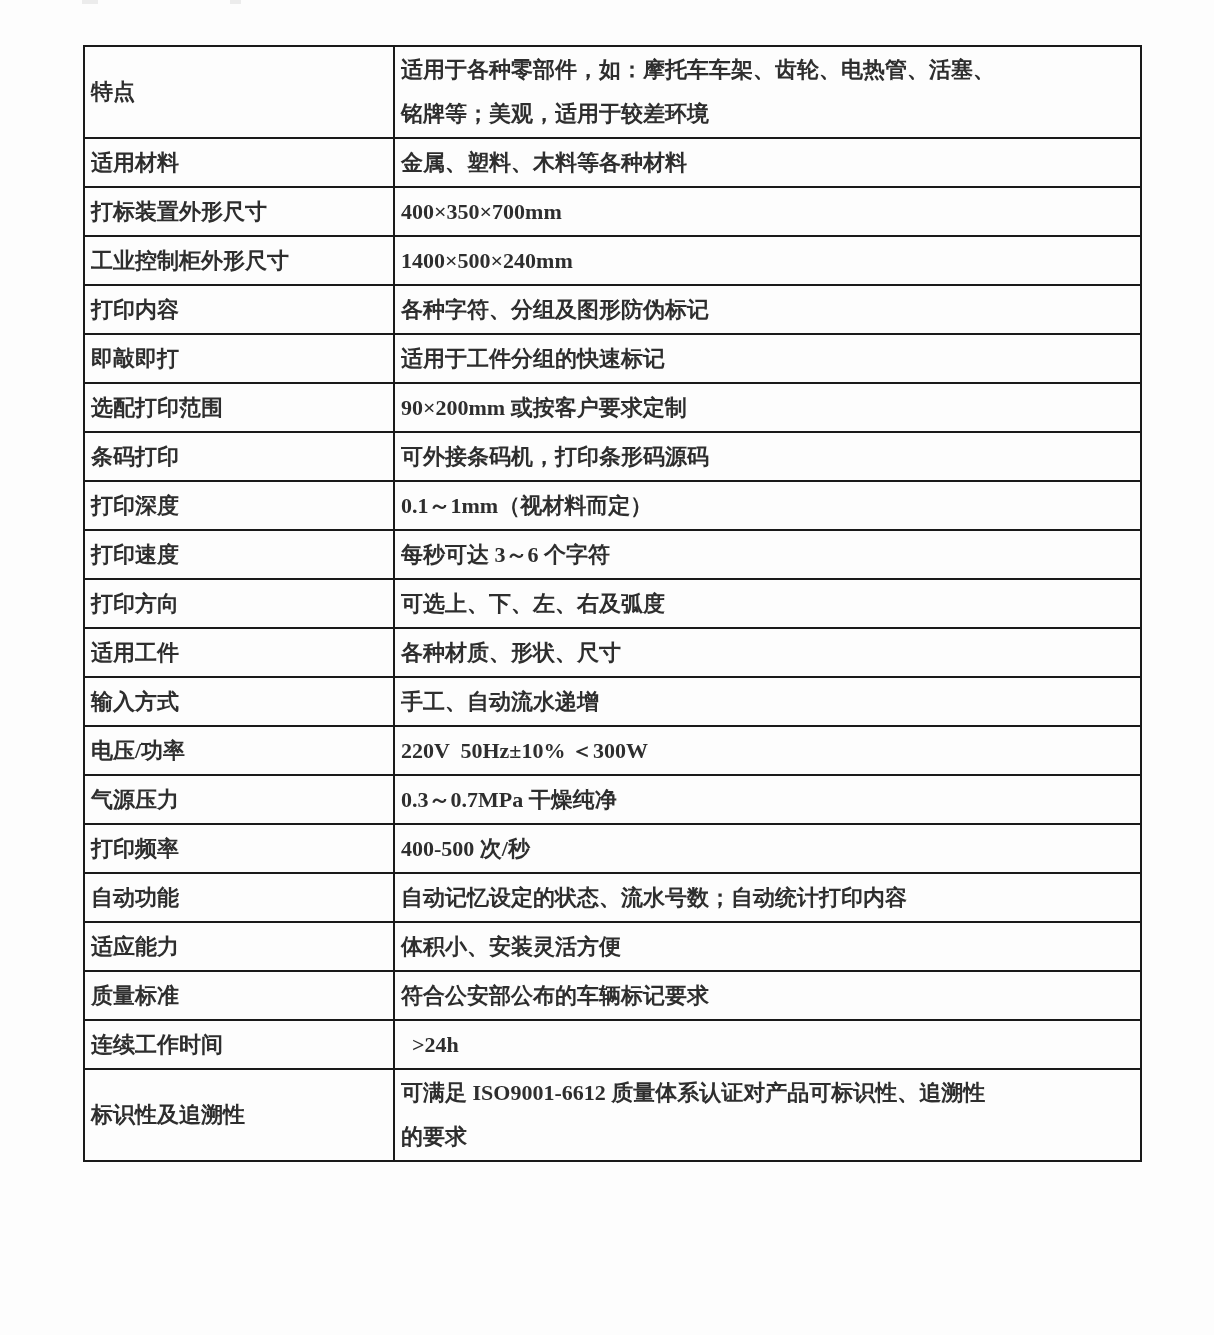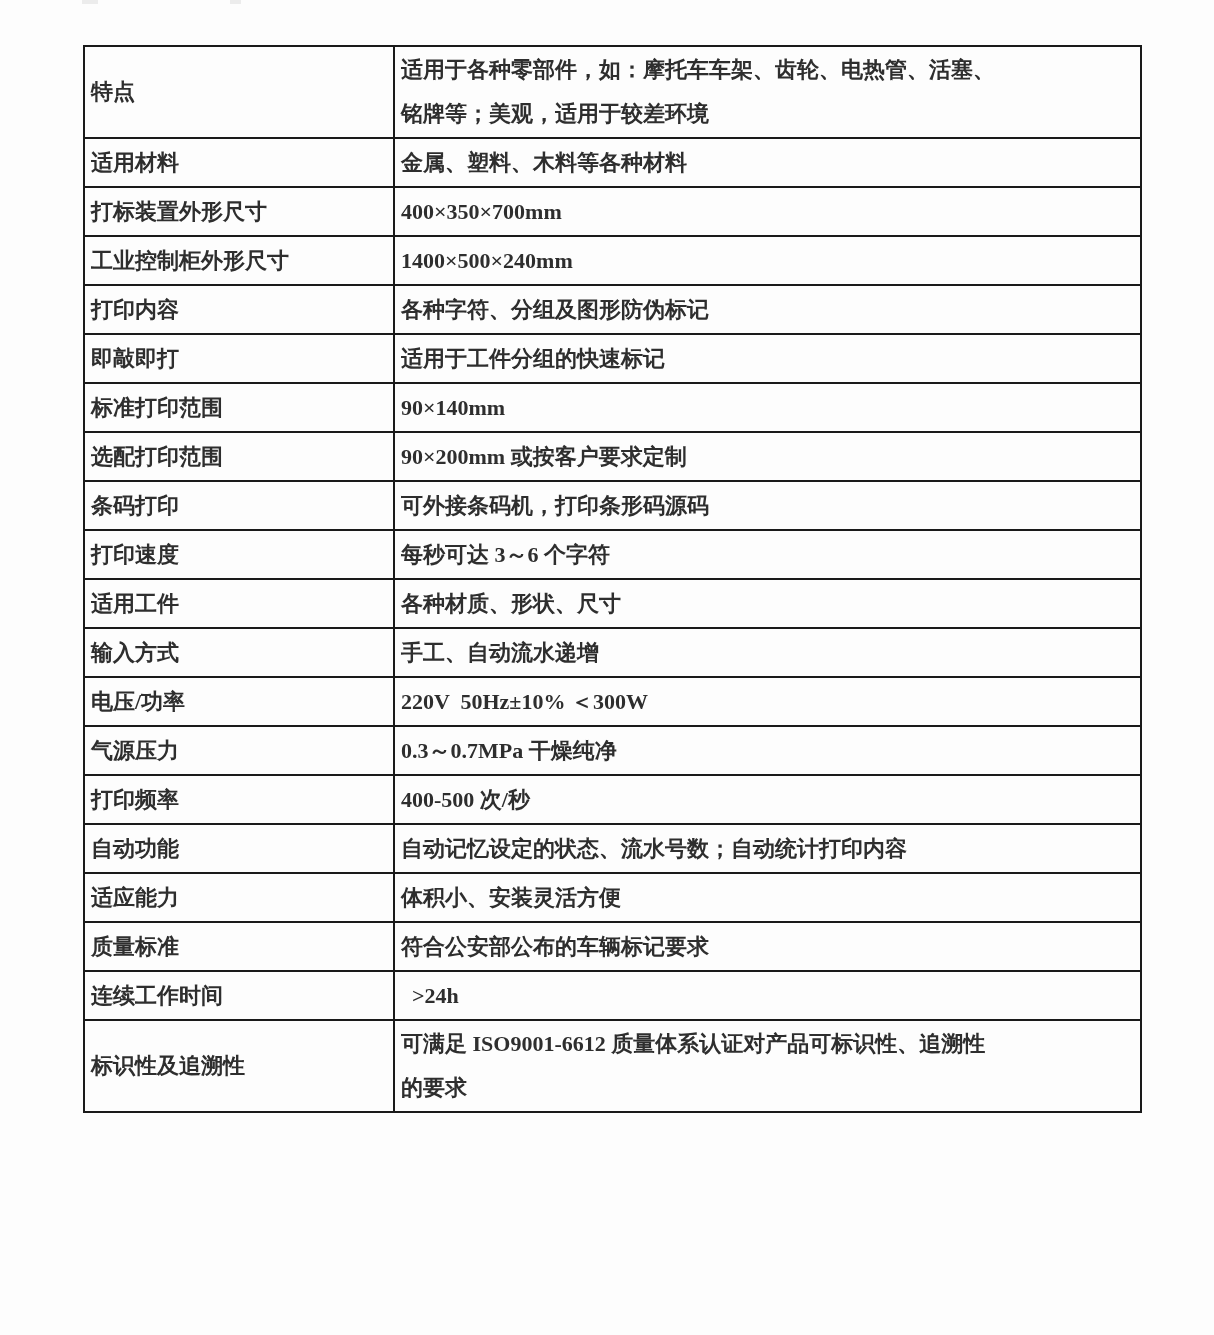--- a/index.html
+++ b/index.html
@@ -77,34 +77,38 @@
       </tr>
       <tr>
         <td class="label-cell">打印内容</td>
         <td class="value-cell">各种字符、分组及图形防伪标记</td>
       </tr>
       <tr>
         <td class="label-cell">即敲即打</td>
         <td class="value-cell">适用于工件分组的快速标记</td>
       </tr>
       <tr>
-        <td class="label-cell">标准打印范围</td>
-        <td class="value-cell">90×140mm</td>
-      </tr>
-      <tr>
         <td class="label-cell">选配打印范围</td>
         <td class="value-cell">90×200mm 或按客户要求定制</td>
       </tr>
       <tr>
         <td class="label-cell">条码打印</td>
         <td class="value-cell">可外接条码机，打印条形码源码</td>
       </tr>
       <tr>
+        <td class="label-cell">打印深度</td>
+        <td class="value-cell">0.1～1mm（视材料而定）</td>
+      </tr>
+      <tr>
         <td class="label-cell">打印速度</td>
         <td class="value-cell">每秒可达 3～6 个字符</td>
+      </tr>
+      <tr>
+        <td class="label-cell">打印方向</td>
+        <td class="value-cell">可选上、下、左、右及弧度</td>
       </tr>
       <tr>
         <td class="label-cell">适用工件</td>
         <td class="value-cell">各种材质、形状、尺寸</td>
       </tr>
       <tr>
         <td class="label-cell">输入方式</td>
         <td class="value-cell">手工、自动流水递增</td>
       </tr>
       <tr>

